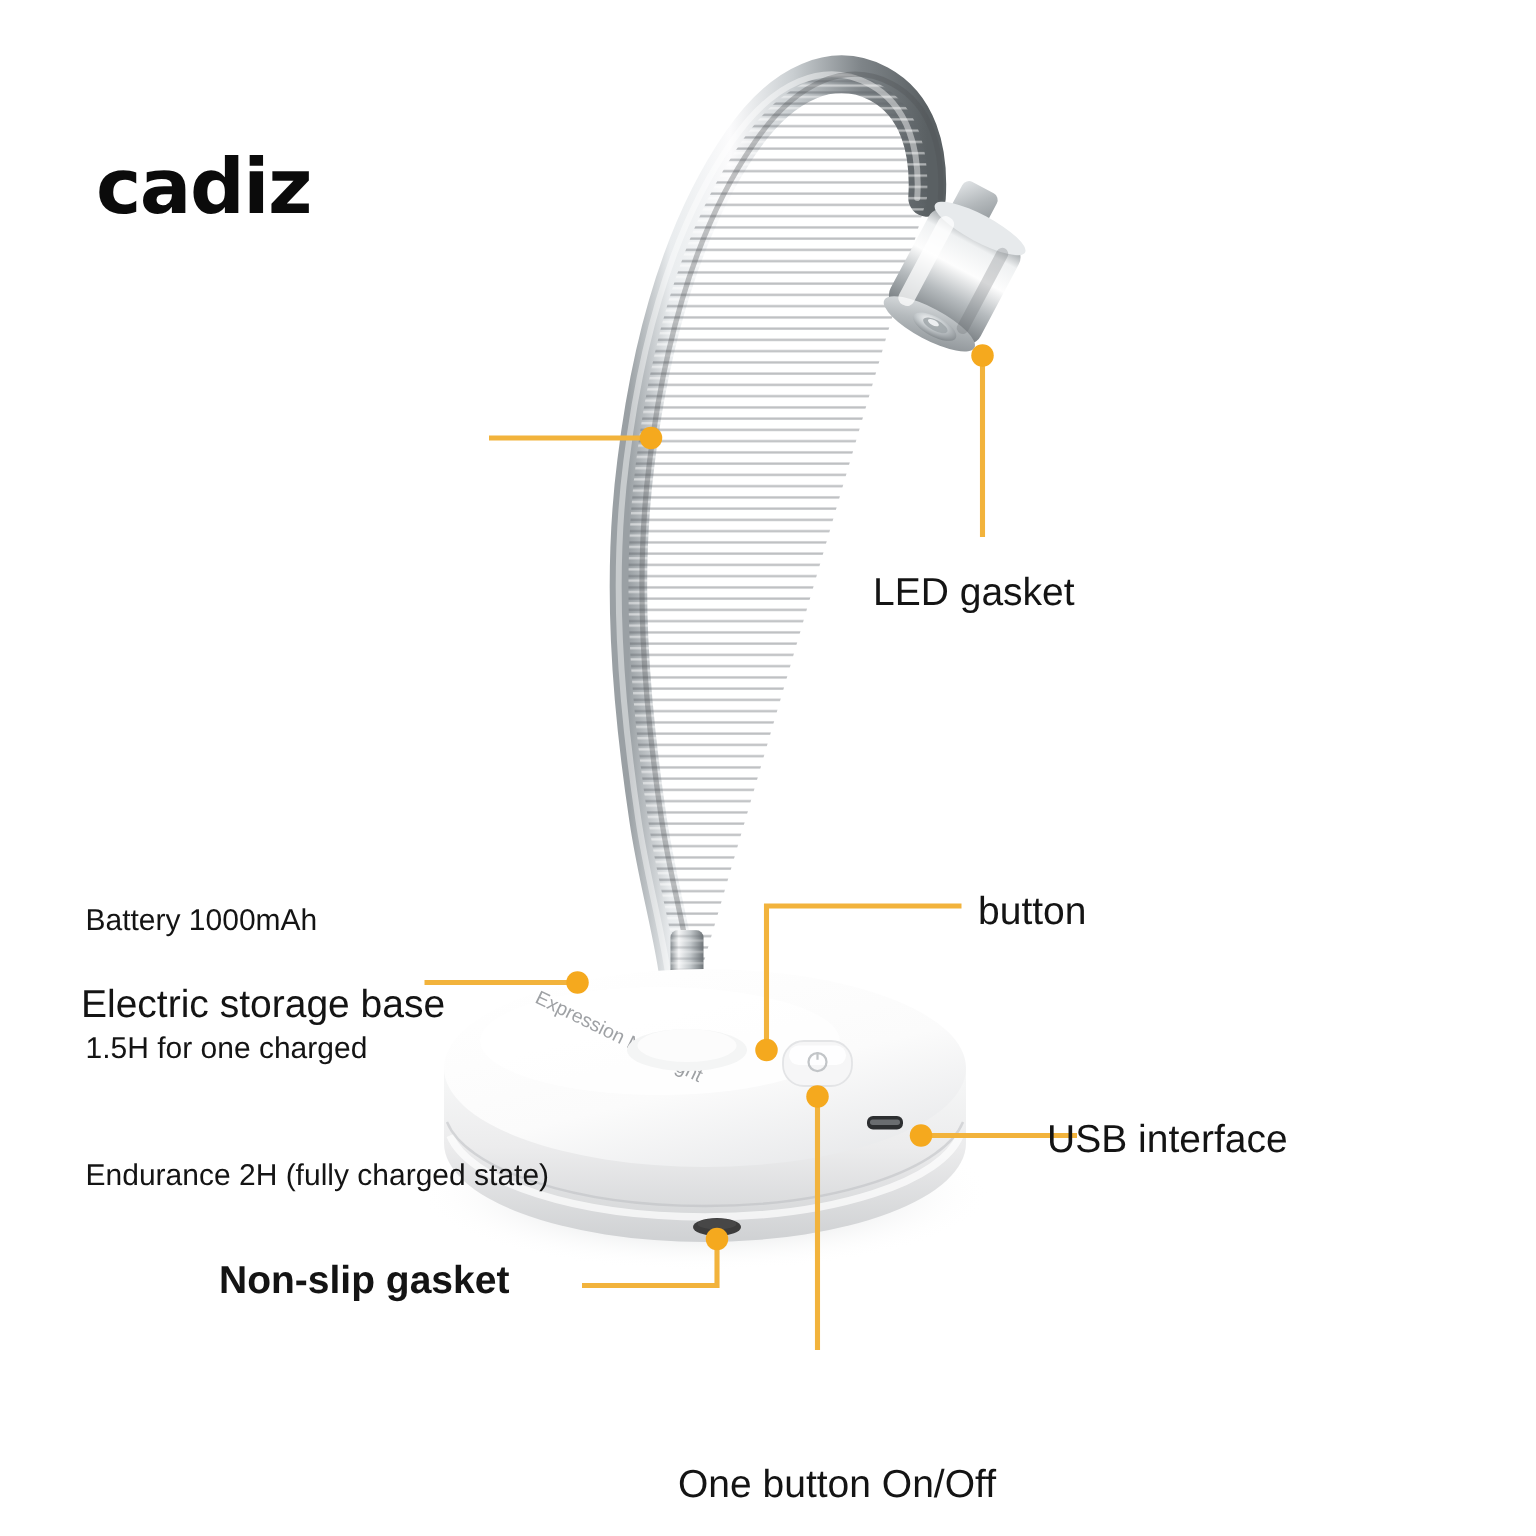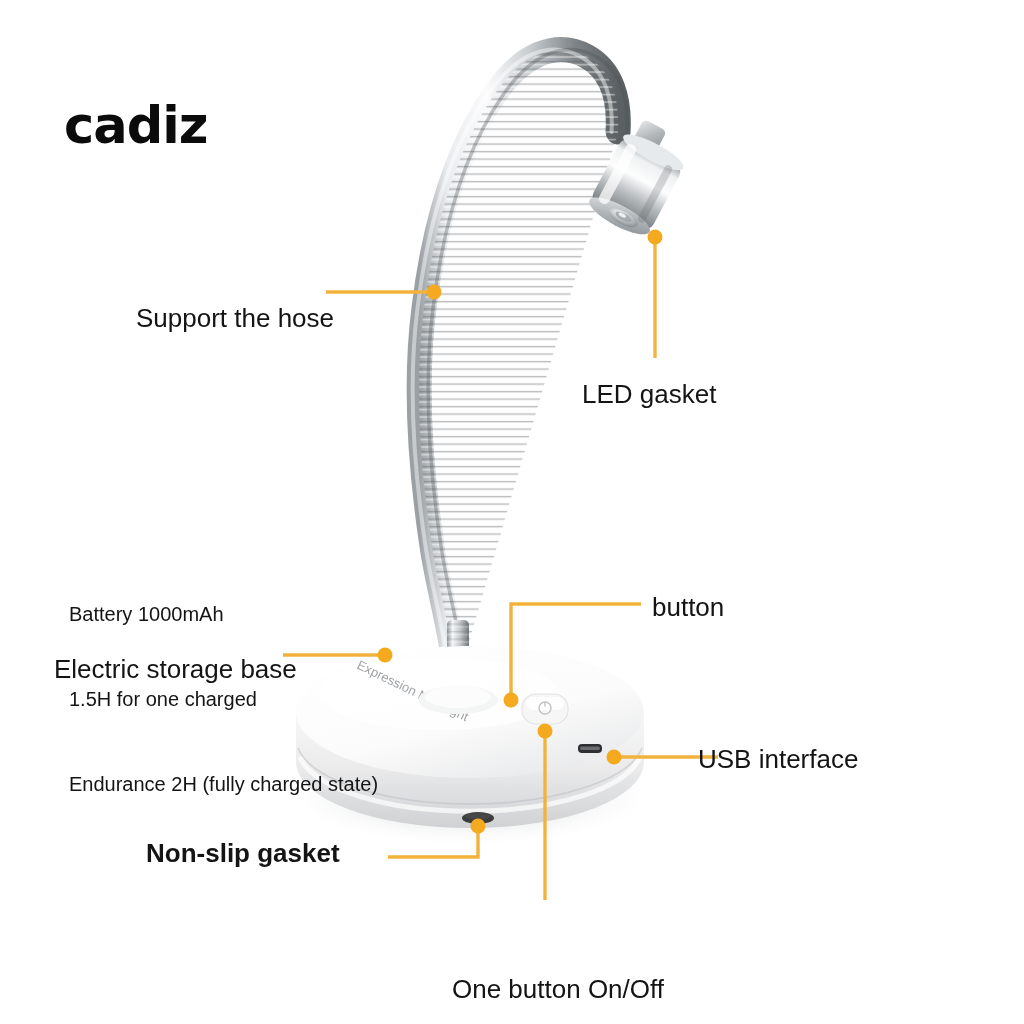--- a/index.html
+++ b/index.html
@@ -48,21 +48,20 @@
     white-space: pre;
   }
   .spec-block {
     position: absolute;
     left: 57px;
     top: 543px;
     font-size: 20px;
     line-height: 1.42;
     color: #141414;
     white-space: pre;
-    margin-left: 12px;
   }
   .callout.lbl-hose      { left: 136px; top: 303px; }
   .callout.lbl-led       { left: 582px; top: 379px; }
   .callout.lbl-base      { left: 54px;  top: 654px; }
   .callout.lbl-gasket    { left: 146px; top: 838px; font-weight: bold; }
   .callout.lbl-usb       { left: 698px; top: 744px; }
   .callout.lbl-indicator { left: 519px; top: 521px; }
   .callout.lbl-lights    { left: 652px; top: 592px; }
   .callout.lbl-button    { left: 452px; top: 913px; }
 </style>
@@ -237,21 +236,20 @@
   </svg>
 
   <div class="brand-logo">cadiz</div>
 
   <div class="spec-block">
     <div>Battery 1000mAh</div>
     <div>1.5H for one charged</div>
     <div>Endurance 2H (fully charged state)</div>
   </div>
 
-  <div class="callout lbl-hose">Support the hose</div>
 
   <div class="callout lbl-led">LED gasket</div>
 
   <div class="callout lbl-base">Electric storage base</div>
 
   <div class="callout lbl-gasket">Non-slip gasket</div>
 
   <div class="callout lbl-usb">USB interface</div>
 
 

